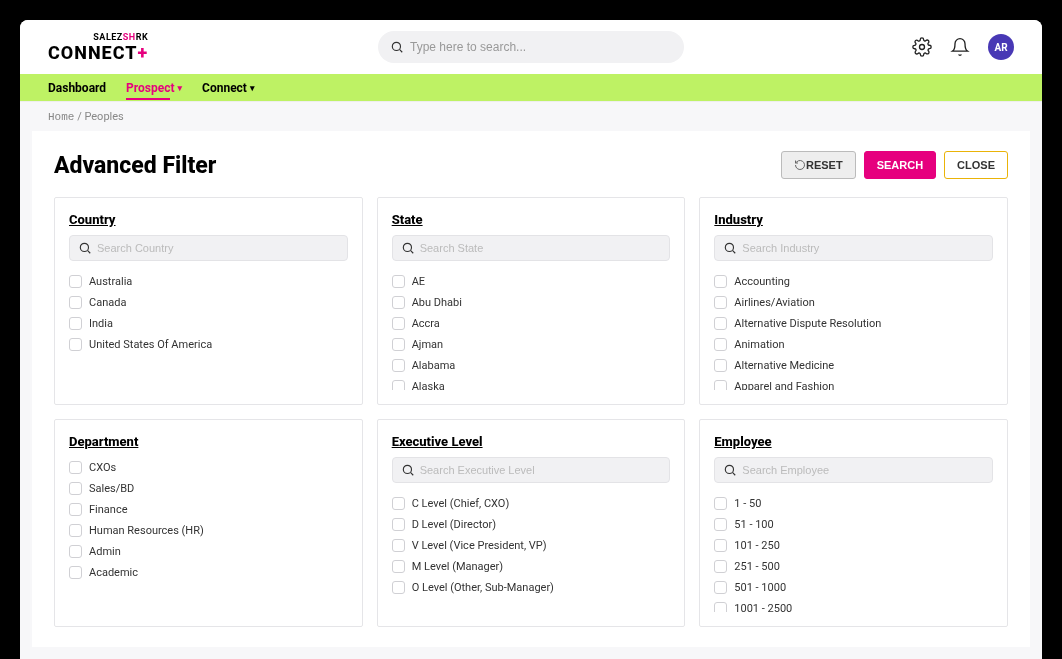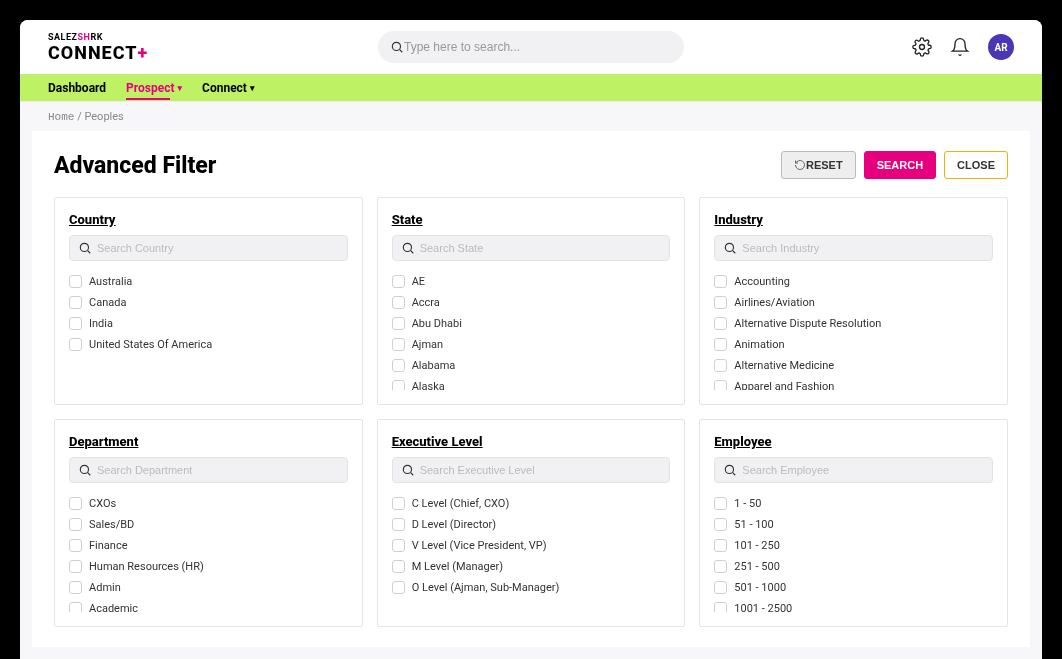--- a/index.html
+++ b/index.html
@@ -3,27 +3,27 @@
 <meta charset="utf-8">
 <style>
 * { box-sizing: border-box; margin: 0; padding: 0; }
 body { font-family: -apple-system, BlinkMacSystemFont, "Segoe UI", Roboto, Arial, sans-serif; background: #000; }
 .viewport { width: 1062px; height: 659px; margin: 0 auto; background: #000; position: relative; overflow: hidden; }
 .app { position: absolute; top: 20px; left: 20px; right: 20px; bottom: 0; background: #fff; border-radius: 8px 8px 0 0; overflow: hidden; display: flex; flex-direction: column; }
 
 
 .header { height: 54px; display: flex; align-items: center; padding: 0 28px; background: #fff; }
 .logo { display: flex; flex-direction: column; line-height: 1; }
-.logo-line1 { font-size: 9px; font-weight: 700; letter-spacing: 0.5px; color: #000; }
+.logo-line1 { font-size: 9px; font-weight: 700; letter-spacing: 0.5px; color: #000; text-align: right; }
 .logo-line1 .accent { color: #e6007e; }
 .logo-line2 { font-size: 18px; font-weight: 800; letter-spacing: 1px; color: #000; margin-top: 2px; }
 .logo-line2 .plus { color: #e6007e; }
 
 .search-global { margin-left: auto; margin-right: auto; width: 306px; height: 32px; background: #f1f1f3; border-radius: 16px; display: flex; align-items: center; padding: 0 12px; position: absolute; left: 50%; transform: translateX(-50%); top: 11px; }
-.search-global input { border: none; background: transparent; outline: none; font-size: 12px; color: #a21caf; flex: 1; }
+.search-global input { border: none; background: transparent; outline: none; font-size: 12px; color: #a21caf; flex: 1; margin-left: 6px; }
 .search-global input::placeholder { color: #999; }
 
 .header-icons { margin-left: auto; display: flex; align-items: center; gap: 18px; }
 .header-icons .icon { width: 20px; height: 20px; color: #222; }
 .avatar { width: 26px; height: 26px; border-radius: 50%; background: #4838b5; color: #fff; font-size: 10px; font-weight: 700; display: flex; align-items: center; justify-content: center; }
 
 
 .nav { display: flex; align-items: center; gap: 20px; padding: 0 28px; height: 28px; background: #bef264; border-bottom: 1px solid #eee; }
 .nav-item { font-size: 12px; font-weight: 700; color: #000; display: flex; align-items: center; gap: 3px; cursor: pointer; }
 .nav-item.active { color: #e6007e; position: relative; }
@@ -179,28 +179,28 @@
                 </svg>
               <input placeholder="Search State" style="">
             </div>
             <div class="items">
                 <div class="item">
                   <span class="cb"></span>
                   <span>AE</span>
                 </div>
                 <div class="item">
                   <span class="cb"></span>
+                  <span>Abu Dhabi</span>
+                </div>
+                <div class="item">
+                  <span class="cb"></span>
                   <span>Accra</span>
                 </div>
                 <div class="item">
                   <span class="cb"></span>
-                  <span>Abu Dhabi</span>
-                </div>
-                <div class="item">
-                  <span class="cb"></span>
                   <span>Ajman</span>
                 </div>
                 <div class="item">
                   <span class="cb"></span>
                   <span>Alabama</span>
                 </div>
                 <div class="item">
                   <span class="cb"></span>
                   <span>Alaska</span>
                 </div>
@@ -239,27 +239,20 @@
                 </div>
                 <div class="item">
                   <span class="cb"></span>
                   <span>Apparel and Fashion</span>
                 </div>
               </div>
           </div>
 
           <div class="card">
             <div class="card-title">Department</div>
-            <div class="card-search">
-              <svg class="sicon" viewBox="0 0 24 24" fill="none" stroke="#333" stroke-width="2">
-                  <circle cx="11" cy="11" r="7"></circle>
-                  <line x1="21" y1="21" x2="16.65" y2="16.65"></line>
-                </svg>
-              <input placeholder="Search Department" style="">
-            </div>
             <div class="items">
                 <div class="item">
                   <span class="cb"></span>
                   <span>CXOs</span>
                 </div>
                 <div class="item">
                   <span class="cb"></span>
                   <span>Sales/BD</span>
                 </div>
                 <div class="item">
@@ -302,21 +295,21 @@
                 <div class="item">
                   <span class="cb"></span>
                   <span>V Level (Vice President, VP)</span>
                 </div>
                 <div class="item">
                   <span class="cb"></span>
                   <span>M Level (Manager)</span>
                 </div>
                 <div class="item">
                   <span class="cb"></span>
-                  <span>O Level (Ajman, Sub-Manager)</span>
+                  <span>O Level (Other, Sub-Manager)</span>
                 </div>
               </div>
           </div>
 
           <div class="card">
             <div class="card-title">Employee</div>
             <div class="card-search">
               <svg class="sicon" viewBox="0 0 24 24" fill="none" stroke="#333" stroke-width="2">
                   <circle cx="11" cy="11" r="7"></circle>
                   <line x1="21" y1="21" x2="16.65" y2="16.65"></line>

